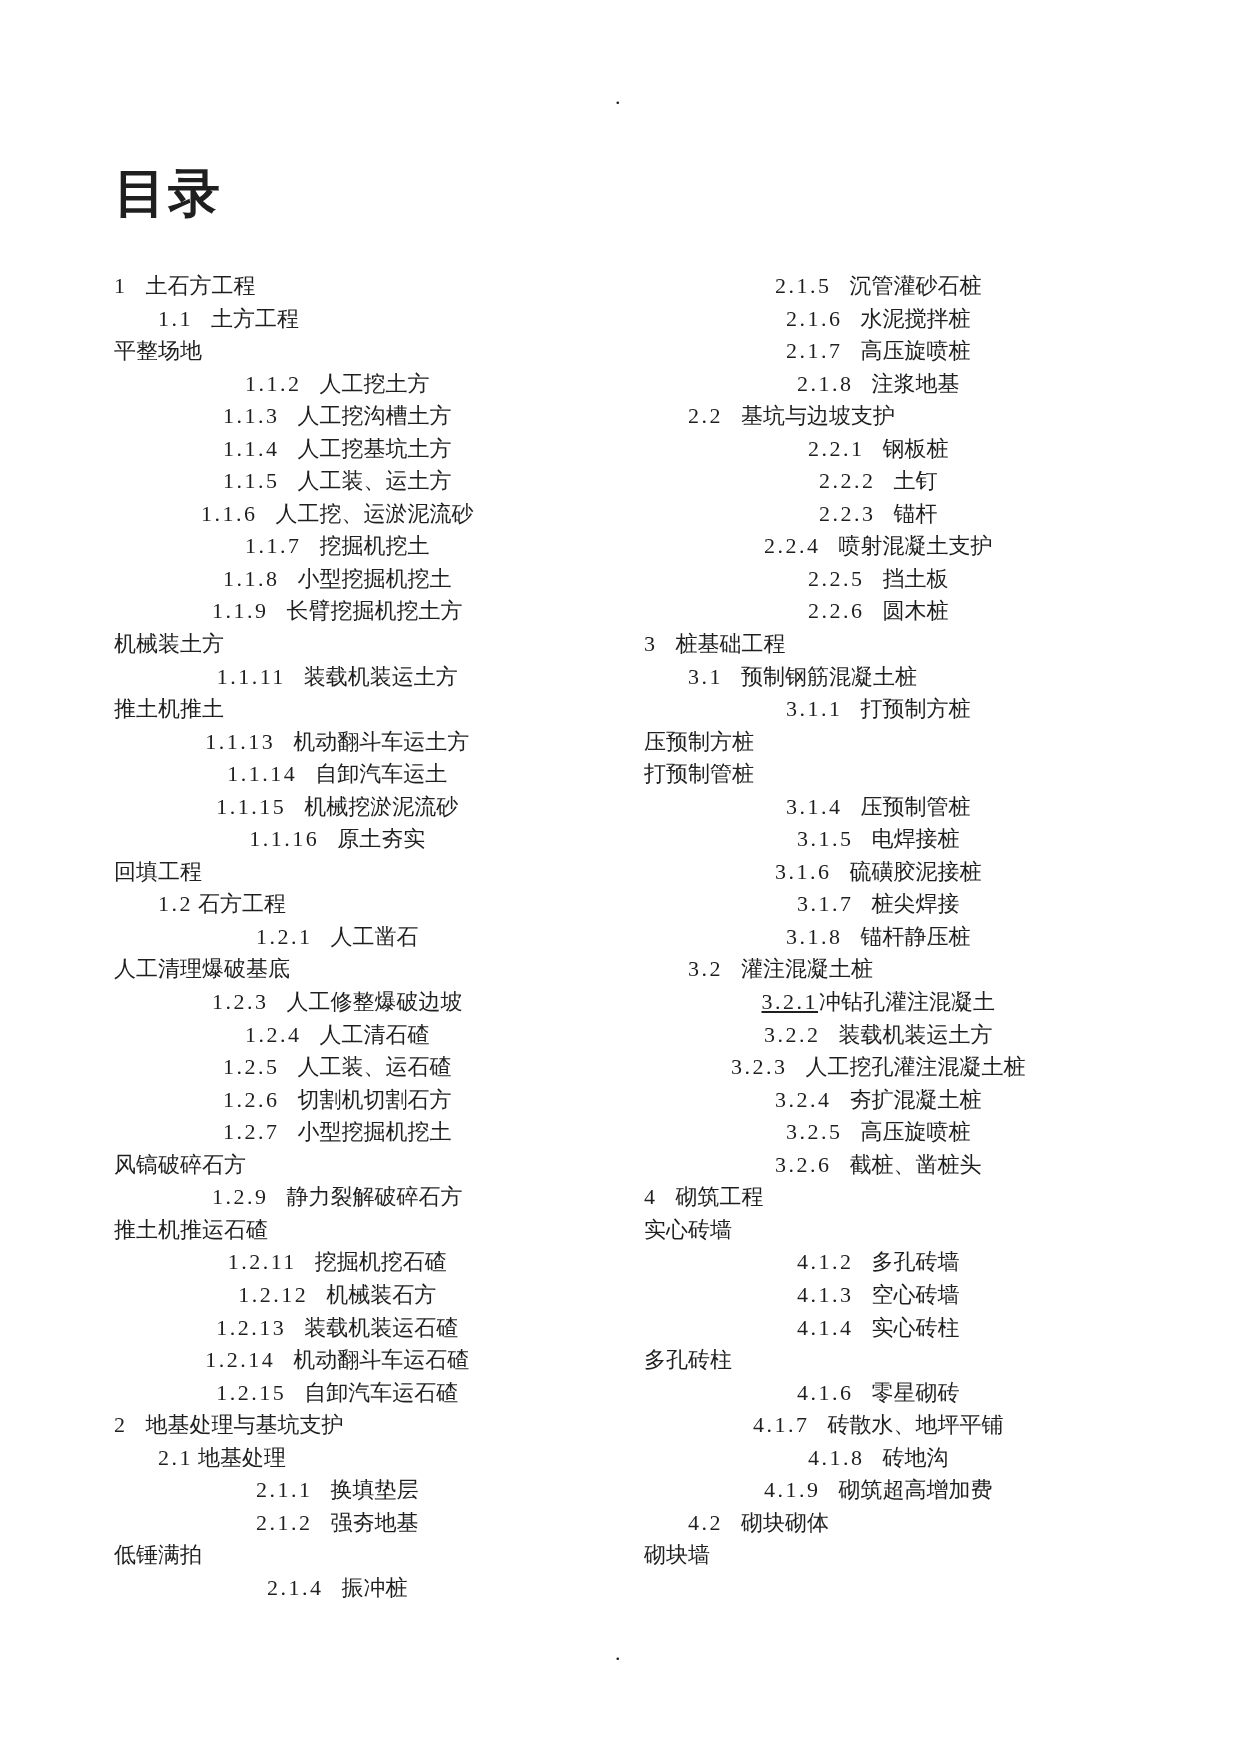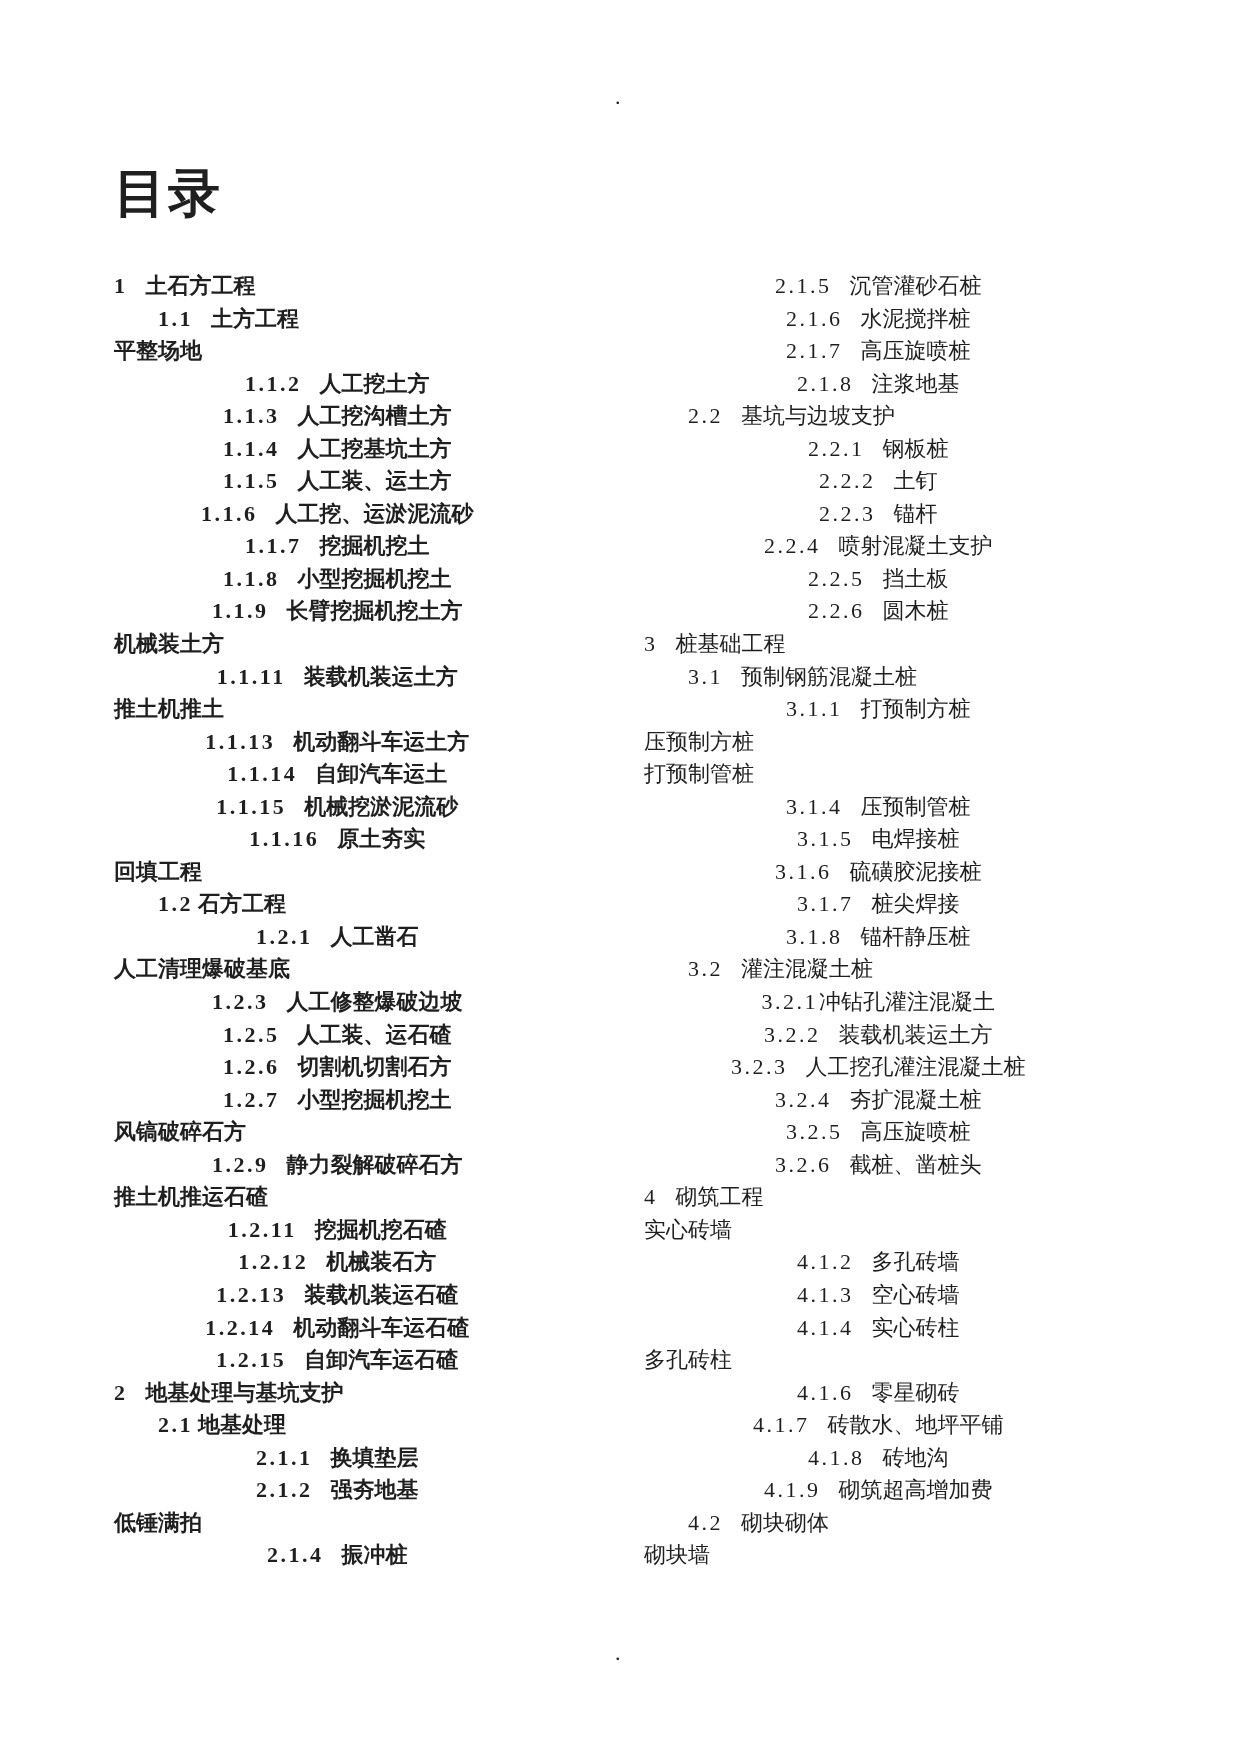--- a/index.html
+++ b/index.html
@@ -31,29 +31,29 @@
   }
   .dot-mark.top { left: 615px; top: 86px; }
   .dot-mark.bottom { left: 615px; top: 1642px; }
   .toc-col {
     position: absolute;
     top: 270px;
     font-size: 22px;
     line-height: 32.55px;
     white-space: nowrap;
   }
-  .toc-col.left { left: 114px; font-weight: bold; }
+  .toc-col.left { left: 114px; }
   .toc-col.right { left: 644px; }
   .toc-line { height: 32.55px; }
   .ind-0 { padding-left: 0; }
   .ind-1 { padding-left: 44px; }
   .ind-2 { padding-left: 87px; text-align: center; }
   .num { letter-spacing: 2.5px; }
   .gap-wide .num { margin-right: 18px; }
-  .gap-mid .num { margin-right: 1px; }
+  .gap-mid .num { margin-right: 1px; text-decoration: underline; }
   .gap-narrow .num { margin-right: 5px; }
 </style>
 </head>
 <body>
 
 <div class="page">
   <span class="dot-mark top">.</span>
   <h1 class="doc-title">目录</h1>
   <div class="toc-col left" id="toc-left">
       <div class="toc-line ind-0 gap-wide"><span class="num">1</span><span class="label">土石方工程</span></div>
@@ -72,20 +72,21 @@
       <div class="toc-line ind-0"><span class="label">推土机推土</span></div>
       <div class="toc-line ind-2 gap-wide"><span class="num">1.1.13</span><span class="label">机动翻斗车运土方</span></div>
       <div class="toc-line ind-2 gap-wide"><span class="num">1.1.14</span><span class="label">自卸汽车运土</span></div>
       <div class="toc-line ind-2 gap-wide"><span class="num">1.1.15</span><span class="label">机械挖淤泥流砂</span></div>
       <div class="toc-line ind-2 gap-wide"><span class="num">1.1.16</span><span class="label">原土夯实</span></div>
       <div class="toc-line ind-0"><span class="label">回填工程</span></div>
       <div class="toc-line ind-1 gap-narrow"><span class="num">1.2</span><span class="label">石方工程</span></div>
       <div class="toc-line ind-2 gap-wide"><span class="num">1.2.1</span><span class="label">人工凿石</span></div>
       <div class="toc-line ind-0"><span class="label">人工清理爆破基底</span></div>
       <div class="toc-line ind-2 gap-wide"><span class="num">1.2.3</span><span class="label">人工修整爆破边坡</span></div>
+      <div class="toc-line ind-2 gap-wide"><span class="num">1.2.4</span><span class="label">人工清石碴</span></div>
       <div class="toc-line ind-2 gap-wide"><span class="num">1.2.5</span><span class="label">人工装、运石碴</span></div>
       <div class="toc-line ind-2 gap-wide"><span class="num">1.2.6</span><span class="label">切割机切割石方</span></div>
       <div class="toc-line ind-2 gap-wide"><span class="num">1.2.7</span><span class="label">小型挖掘机挖土</span></div>
       <div class="toc-line ind-0"><span class="label">风镐破碎石方</span></div>
       <div class="toc-line ind-2 gap-wide"><span class="num">1.2.9</span><span class="label">静力裂解破碎石方</span></div>
       <div class="toc-line ind-0"><span class="label">推土机推运石碴</span></div>
       <div class="toc-line ind-2 gap-wide"><span class="num">1.2.11</span><span class="label">挖掘机挖石碴</span></div>
       <div class="toc-line ind-2 gap-wide"><span class="num">1.2.12</span><span class="label">机械装石方</span></div>
       <div class="toc-line ind-2 gap-wide"><span class="num">1.2.13</span><span class="label">装载机装运石碴</span></div>
       <div class="toc-line ind-2 gap-wide"><span class="num">1.2.14</span><span class="label">机动翻斗车运石碴</span></div>

